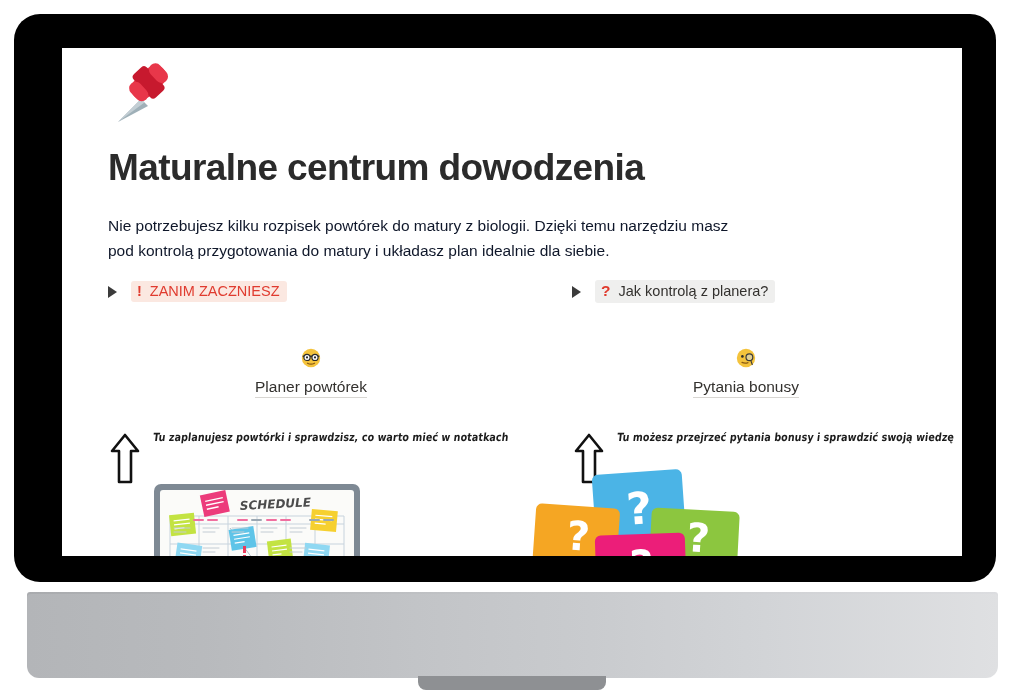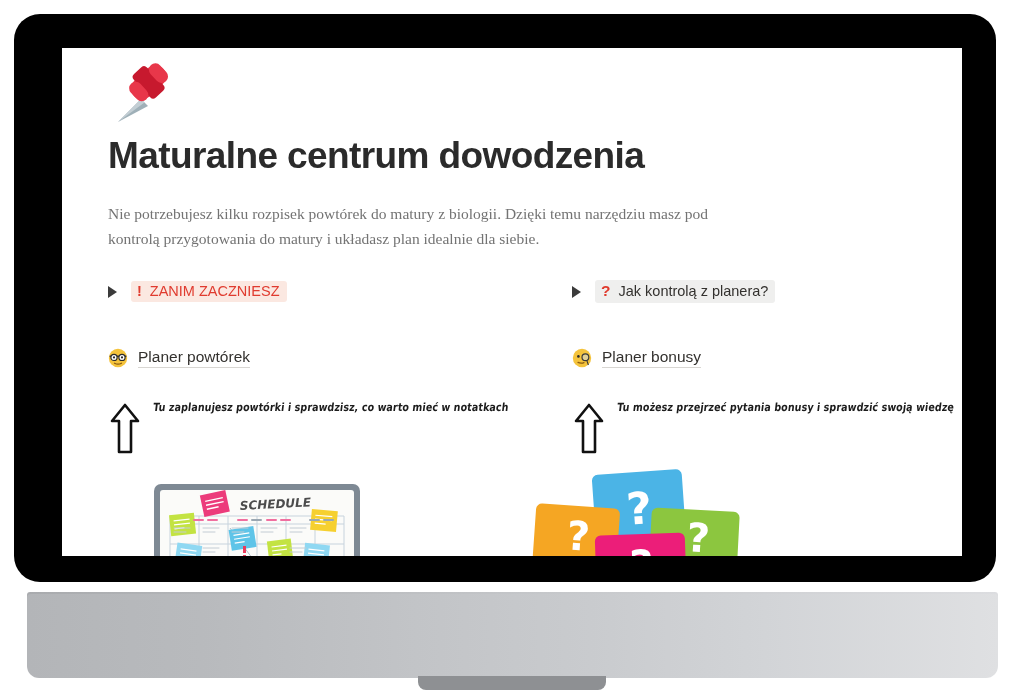--- a/index.html
+++ b/index.html
@@ -35,29 +35,28 @@
   .screen{
     position:absolute;left:62px;top:48px;width:900px;height:508px;
     background:#ffffff;overflow:hidden;
   }
   .page{position:relative;width:100%;height:100%;}
 
   
   .pin{position:absolute;left:46px;top:4px;width:78px;height:78px;}
 
   
-  .content{position:absolute;left:46px;top:88px;width:812px;}
+  .content{position:absolute;left:46px;top:100px;width:812px;}
   .title{
     font-size:37px;font-weight:bold;color:#2b2b2b;
     letter-spacing:-.6px;margin:0 0 24px 0;line-height:1.1;
   }
   .lede{
-    font-size:15.5px;color:#737373;line-height:1.62;margin:0;
+    font-size:15.5px;color:#0f172a;line-height:1.62;margin:0;
     max-width:650px;
-    font-family:Liberation Serif, serif;
   }
 
   
   .toggles{position:absolute;left:46px;top:232px;width:812px;display:flex;}
   .toggle-col{width:50%;display:flex;align-items:center;}
   .toggle-col.second{padding-left:58px;box-sizing:border-box;}
   .tri{
     width:0;height:0;border-left:9px solid #3b3b3b;
     border-top:6px solid transparent;border-bottom:6px solid transparent;
     margin-right:14px;flex:none;
@@ -70,21 +69,21 @@
   .chip.warn{background:#fbe8e1;color:#e03b2f;font-weight:500;}
   .chip.info{background:#efefee;color:#33312e;}
   .chip .bang{color:#e03b2f;font-weight:bold;}
   .chip .qm{color:#e0392c;font-weight:bold;font-size:15.5px;}
 
   
   .cols{position:absolute;left:46px;top:300px;width:812px;display:flex;}
   .col{width:50%;position:relative;}
   .col.second{padding-left:58px;box-sizing:border-box;}
 
-  .sec-head{display:flex;align-items:center;gap:10px;margin-bottom:28px;}
+  .sec-head{display:flex;align-items:center;gap:10px;margin-bottom:28px;flex-direction:column;}
   .sec-emoji{width:20px;height:20px;flex:none;}
   .sec-title{
     font-size:15.5px;color:#33312e;font-weight:500;
     border-bottom:1px solid #d8d6d2;padding-bottom:1px;
   }
 
   .hand-row{display:flex;align-items:flex-start;gap:12px;}
   .arrow-up{width:34px;height:54px;flex:none;margin-top:6px;}
   .hand-note{
     font-family:"DejaVu Sans", sans-serif;
@@ -273,21 +272,21 @@
           <div class="sec-head">
             <span class="sec-emoji">
               <svg viewBox="0 0 20 20" width="20" height="20">
                 <circle cx="10" cy="10" r="9.2" fill="#f4c33c"></circle>
                 <circle cx="6.4" cy="8.4" r="1.3" fill="#2b2b2b"></circle>
                 <circle cx="13.4" cy="9.2" r="3.4" fill="#cfd9e0" fill-opacity=".55" stroke="#3a3a3a" stroke-width="1.2"></circle>
                 <path d="M14.8 12.4 L16.4 17" stroke="#3a3a3a" stroke-width="1.1" fill="none"></path>
                 <path d="M6 14.4q3 1.4 6 .2" stroke="#8a5a12" stroke-width="1.2" fill="none" stroke-linecap="round"></path>
               </svg>
             </span>
-            <span class="sec-title">Planer bonusy</span>
+            <span class="sec-title">Pytania bonusy</span>
           </div>
 
           <div class="hand-row">
             <span class="arrow-up">
               <svg viewBox="0 0 34 54" width="34" height="54">
                 <path d="M17 3 L30 19 L23 19 L23 50 L11 50 L11 19 L4 19 Z" fill="#ffffff" stroke="#111" stroke-width="2.6" stroke-linejoin="round"></path>
               </svg>
             </span>
             <span class="hand-note">Tu możesz przejrzeć pytania bonusy i sprawdzić swoją wiedzę</span>
           </div>

